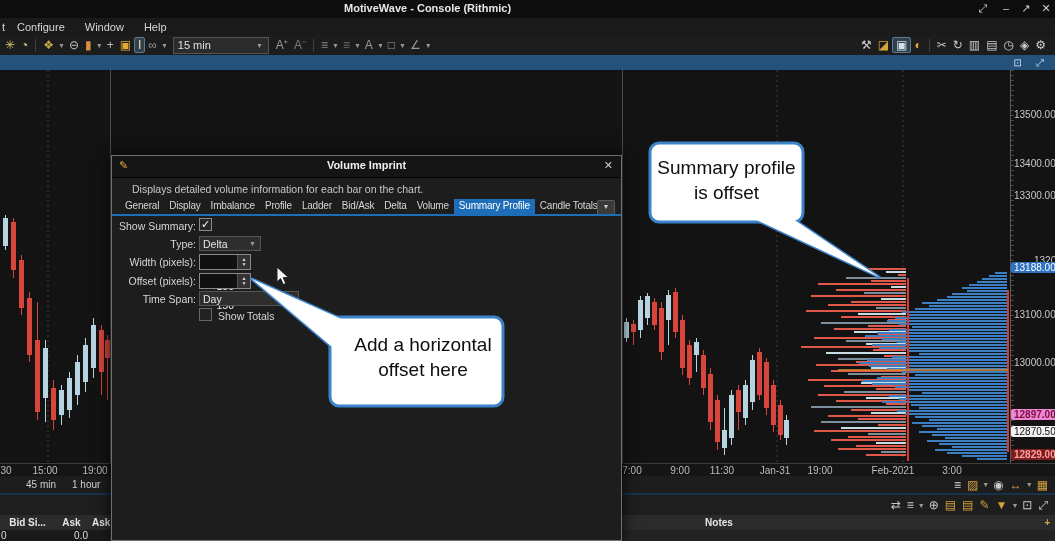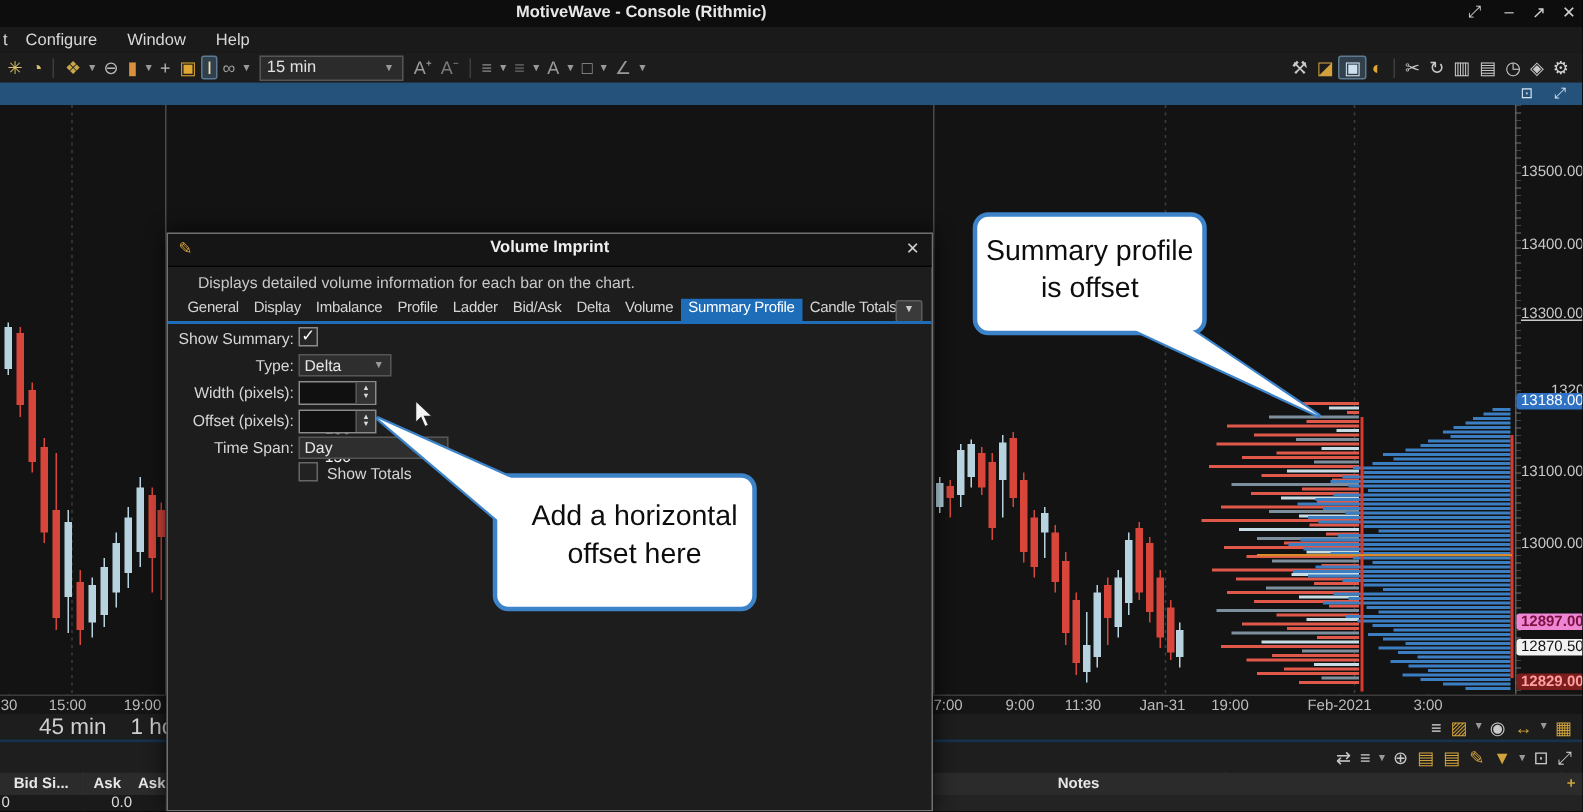--- a/index.html
+++ b/index.html
@@ -31,21 +31,21 @@
   .pricelabel{left:1014px;font-size:10px;color:#c9c9c9;white-space:nowrap;}
   .pricetag{left:1011px;font-size:10px;padding:0 3px;border-radius:2px;white-space:nowrap;}
   .tag-price{background:#2f72c4;color:#fff;}
   .tag-pink{background:#ef86d4;color:#7c1040;font-weight:bold;}
   .tag-white{background:#f2f2f2;color:#111;}
   .tag-red{background:#7e1d1d;color:#ff9f9f;font-weight:bold;}
   
   #timeaxis{left:0;top:463px;width:1055px;height:13px;background:#151515;border-top:1px solid #3c3c3c;}
   .timelabel{top:1px;font-size:10px;color:#bdbdbd;transform:translateX(-50%);white-space:nowrap;}
   #tabrow{left:0;top:476px;width:1055px;height:17px;background:#1d1d1d;border-bottom:2px solid #16324d;display:flex;align-items:center;}
-  .charttab{font-size:15px;color:#cfcfcf;padding:0 8px;}
+  .charttab{font-size:10px;color:#cfcfcf;padding:0 8px;}
   #tabrow-icons{margin-left:auto;display:flex;align-items:center;padding-right:4px;}
   #panelbar{left:0;top:495px;width:1055px;height:20px;background:#1e1e1e;display:flex;align-items:center;}
   #panelbar-icons{margin-left:auto;display:flex;align-items:center;padding-right:4px;}
   #panelbar .ticon,#tabrow .ticon{font-size:12px;}
   
   .th{background:#2b2b2b;border-right:1px solid #3a3a3a;font-size:10px;font-weight:bold;color:#e6e6e6;
       display:flex;align-items:center;justify-content:center;height:15px;overflow:hidden;}
   .td{background:#1a1a1a;border-right:1px solid #2e2e2e;font-size:10px;color:#ddd;
       display:flex;align-items:center;height:11px;}
   
@@ -374,21 +374,21 @@
       <line x1="722" y1="463" x2="722" y2="467" stroke="#999" stroke-width="1"></line>
       <line x1="775" y1="463" x2="775" y2="467" stroke="#999" stroke-width="1"></line>
       <line x1="820" y1="463" x2="820" y2="467" stroke="#999" stroke-width="1"></line>
       <line x1="893" y1="463" x2="893" y2="467" stroke="#999" stroke-width="1"></line>
       <line x1="952" y1="463" x2="952" y2="467" stroke="#999" stroke-width="1"></line>
     </svg>
   <div class="abs" id="axis-ticks"></div>
   <div class="abs z20" id="price-labels" style="left:0;top:0">
       <span class="abs pricelabel" style="top: 109px;">13500.00</span>
       <span class="abs pricelabel" style="top: 158px;">13400.00</span>
-      <span class="abs pricelabel" style="top: 204px; text-decoration: underline;">13300.00</span>
+      <span class="abs pricelabel" style="top: 190px;">13300.00</span>
       <span class="abs pricelabel" style="top: 255px; margin-left: 20px;">13200.00</span>
       <span class="abs pricelabel" style="top: 309px;">13100.00</span>
       <span class="abs pricelabel" style="top: 357px;">13000.00</span>
       <span class="abs pricetag tag-price" style="top: 262px;">13188.00</span>
       <span class="abs pricetag tag-pink" style="top: 409px;">12897.00</span>
       <span class="abs pricetag tag-white" style="top: 426px;">12870.50</span>
       <span class="abs pricetag tag-red" style="top: 449px;">12829.00</span>
     </div>
 
   <div class="abs" id="timeaxis">

